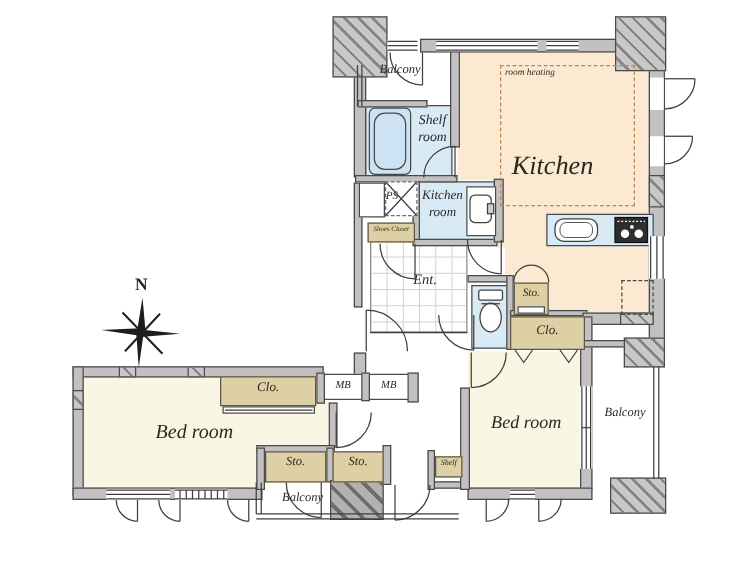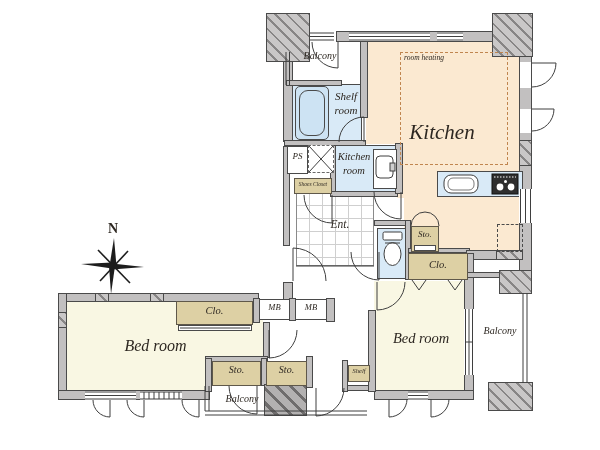--- a/index.html
+++ b/index.html
@@ -277,21 +277,21 @@
         <line x1="98" y1="250" x2="130" y2="283"></line>
       </g>
     </g>
   </svg>
 
   <div class="lbl" style="left:296px;top:51px;width:48px;font-size:10px;">Balcony</div>
   <div class="lbl" style="left:328px;top:91px;width:36px;font-size:11px;">Shelf</div>
   <div class="lbl" style="left:328px;top:105px;width:36px;font-size:11px;">room</div>
   <div class="lbl" style="left:372px;top:105px;width:140px;font-size:21px;margin-top:16px;">Kitchen</div>
   <div class="lbl" style="left:404px;top:54px;width:60px;font-size:7.5px;text-align:left;">room heating</div>
-  <div class="lbl" style="left:287px;top:152px;width:21px;font-size:9px;">PS</div>
+  <div class="lbl" style="left:303px;top:152px;width:21px;font-size:9px;">PS</div>
   <div class="lbl" style="left:332px;top:151px;width:44px;font-size:10.5px;">Kitchen</div>
   <div class="lbl" style="left:332px;top:165px;width:44px;font-size:10.5px;">room</div>
   <div class="lbl" style="left:294px;top:182px;width:38px;font-size:5.5px;">Shoes Closet</div>
   <div class="lbl" style="left:326px;top:218px;width:28px;font-size:11.5px;">Ent.</div>
   <div class="lbl" style="left:411px;top:230px;width:28px;font-size:9px;">Sto.</div>
   <div class="lbl" style="left:408px;top:259px;width:60px;font-size:10.5px;">Clo.</div>
   <div class="lbl" style="left:376px;top:331px;width:90px;font-size:14.5px;">Bed room</div>
   <div class="lbl" style="left:477px;top:326px;width:46px;font-size:10px;">Balcony</div>
   <div class="lbl" style="left:259px;top:303px;width:31px;font-size:8.5px;">MB</div>
   <div class="lbl" style="left:295px;top:303px;width:32px;font-size:8.5px;">MB</div>

